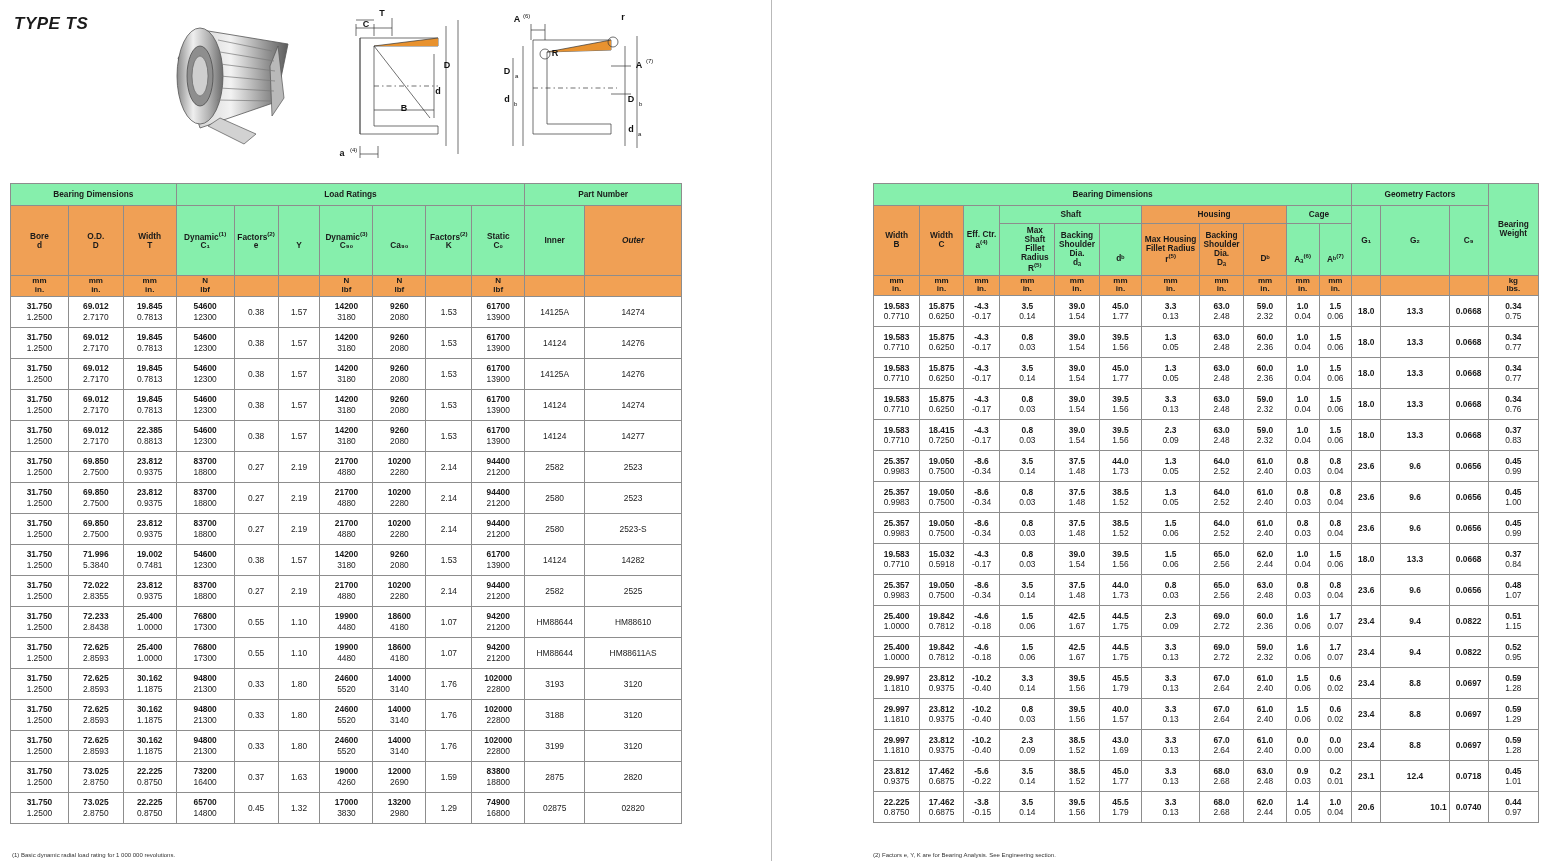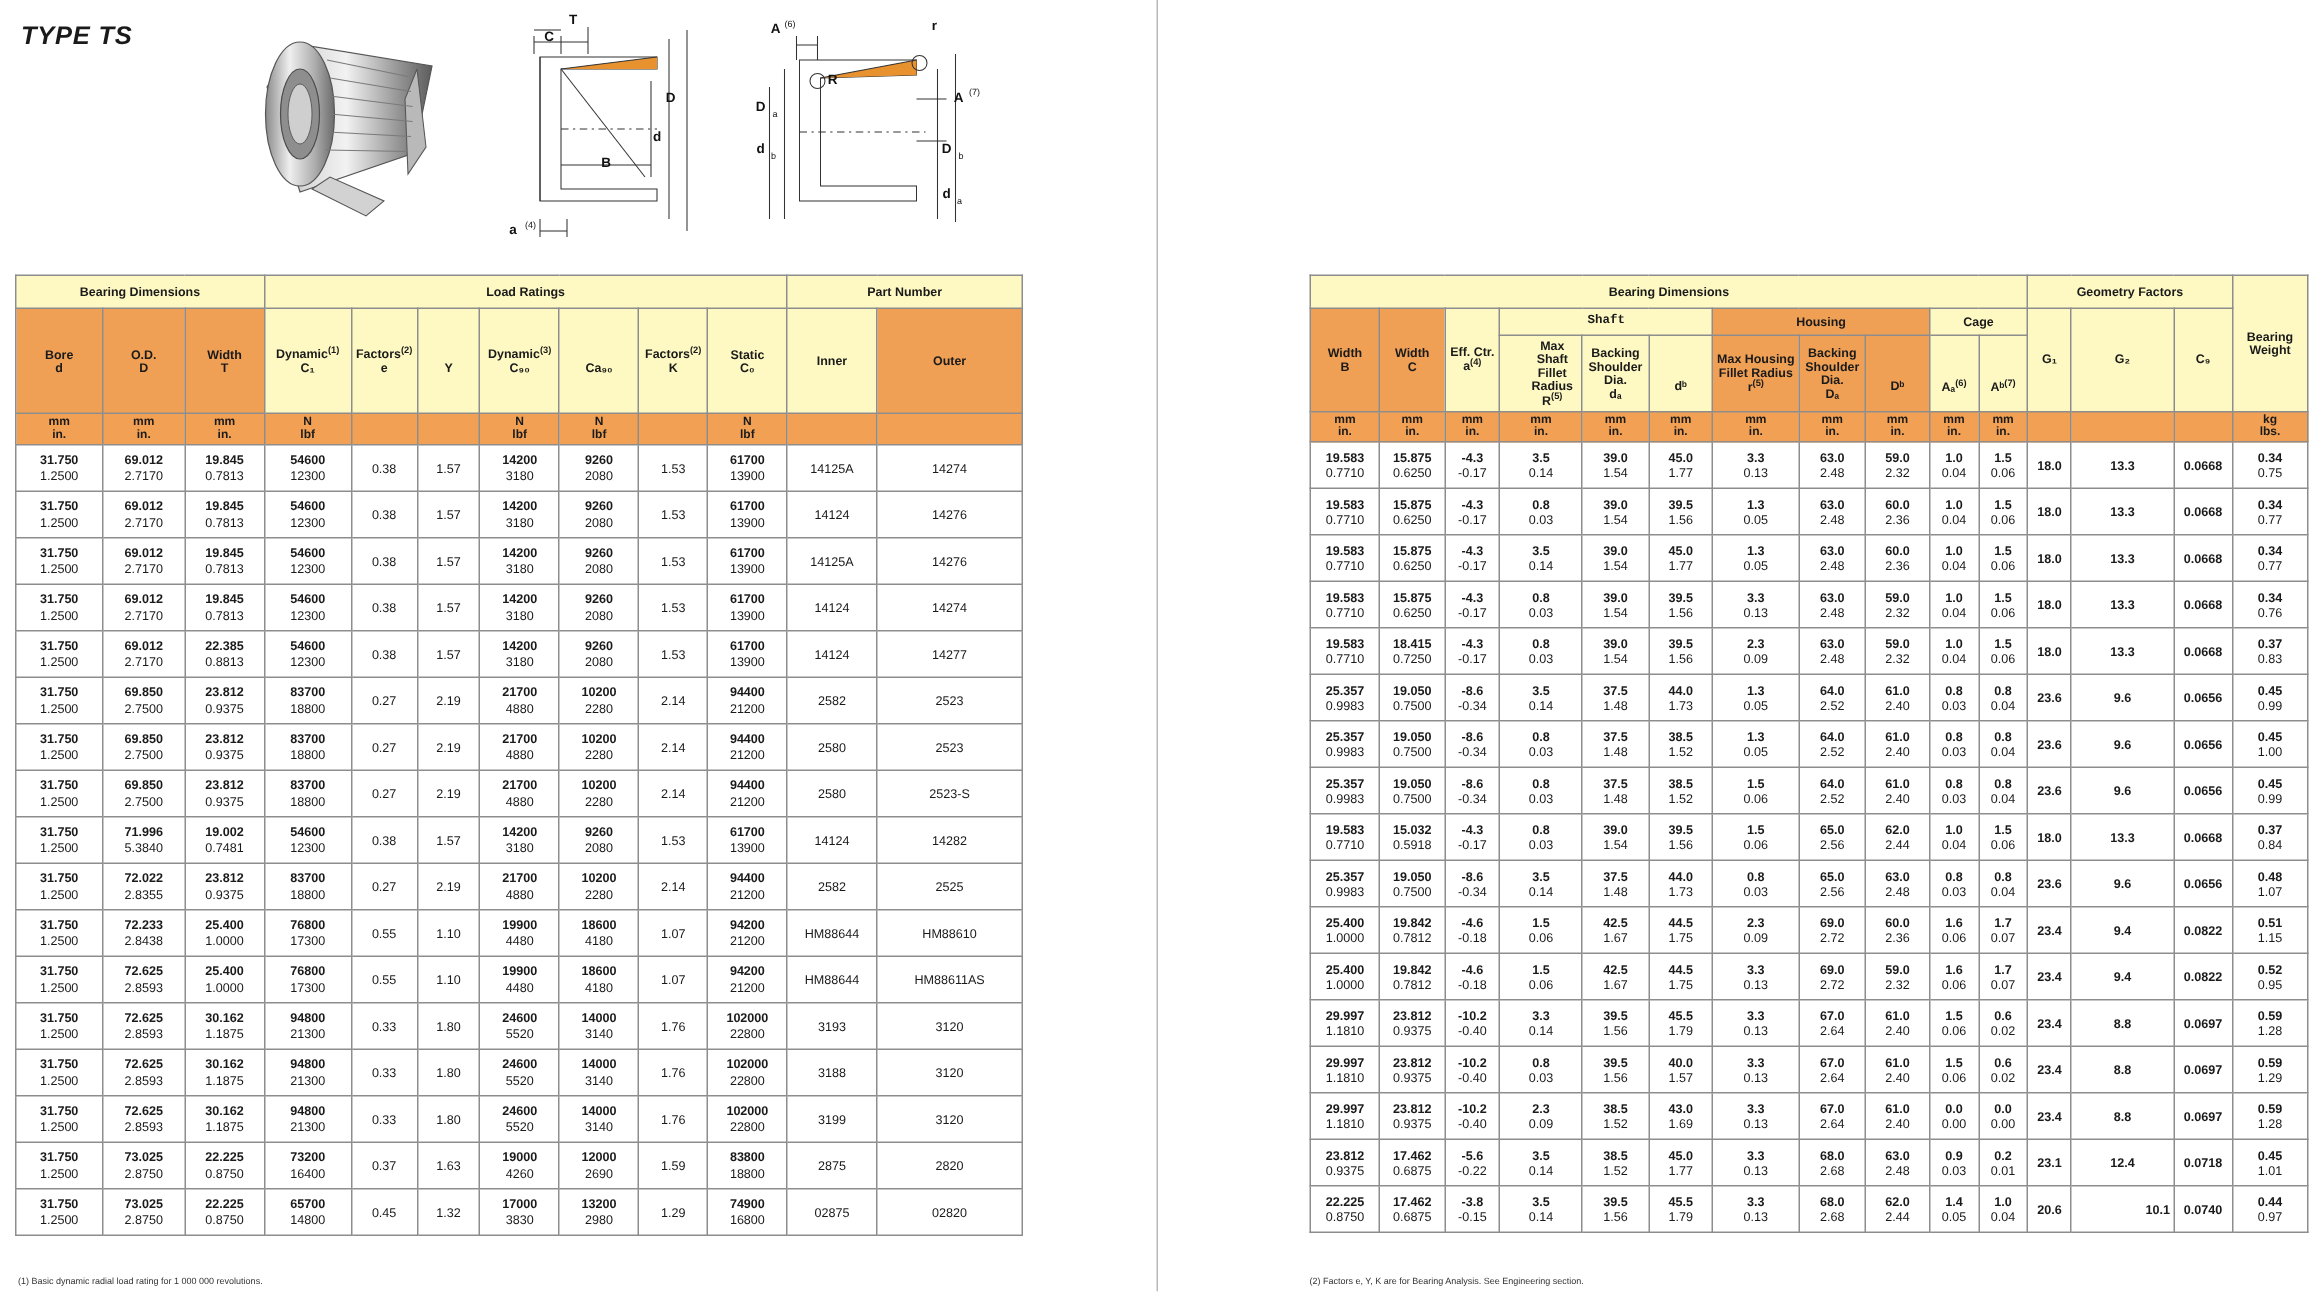--- a/index.html
+++ b/index.html
@@ -38,21 +38,21 @@
     font-size:8.4px;
     line-height:1.08;
   }
   .tbl th, .tbl td {
     border:1px solid #8d8d8d;
     text-align:center;
     vertical-align:middle;
     padding:0;
   }
   .tbl thead th {
-    background:#fef9c3;
+    background:#86efac;
     font-weight:bold;
     font-size:8.3px;
     padding:2px 1px;
   }
   .hdr-orange { background:#f0a055 !important; }
   .hdr-plain { background:#d9d9d9; }
   .unit-row td {
     background:#f2a154;
     font-weight:bold;
     font-size:8px;
@@ -238,21 +238,21 @@
           </th>
           <th style="width:46px;">
             <span>Factors</span><span class="sup">(2)</span><br>
             <span>K</span>
           </th>
           <th style="width:53px;">
             <span>Static</span><br>
             <span>C₀</span>
           </th>
           <th class="hdr-plain" style="width:60px;">Inner</th>
-          <th class="hdr-orange" style="width:97px;">Outer</th>
+          <th class="hdr-orange" style="width:97px;font-style:italic;">Outer</th>
         </tr>
         <tr class="unit-row">
           <td>mm<br>in.</td>
           <td>mm<br>in.</td>
           <td>mm<br>in.</td>
           <td>N<br>lbf</td>
           <td class="unit-blank"></td>
           <td class="unit-blank"></td>
           <td>N<br>lbf</td>
           <td>N<br>lbf</td>
@@ -879,21 +879,21 @@
             <span>B</span>
           </th>
           <th class="hdr-orange" rowspan="2" style="width:45px;">
             <span>Width</span><br>
             <span>C</span>
           </th>
           <th rowspan="2" style="width:38px;">
             <span>Eff. Ctr.</span><br>
             <span>a</span><span class="sup">(4)</span>
           </th>
-          <th class="hdr-plain" colspan="3" style="height:18px;font-family:Liberation Mono, monospace;">Shaft</th>
+          <th class="hdr-plain" colspan="3" style="height:18px;">Shaft</th>
           <th class="hdr-orange" colspan="3" style="height:18px;">Housing</th>
           <th class="hdr-plain" colspan="2" style="height:18px;">Cage</th>
           <th rowspan="2" style="width:30px;">G₁</th>
           <th rowspan="2" style="width:30px;">G₂</th>
           <th rowspan="2" style="width:40px;text-align:center;">C₉</th>
         </tr>
         <tr>
           <th style="width:56px;height:42px;padding-left:16px;">
             Max Shaft<br>Fillet Radius<br><span>R</span><span class="sup">(5)</span>
           </th>

